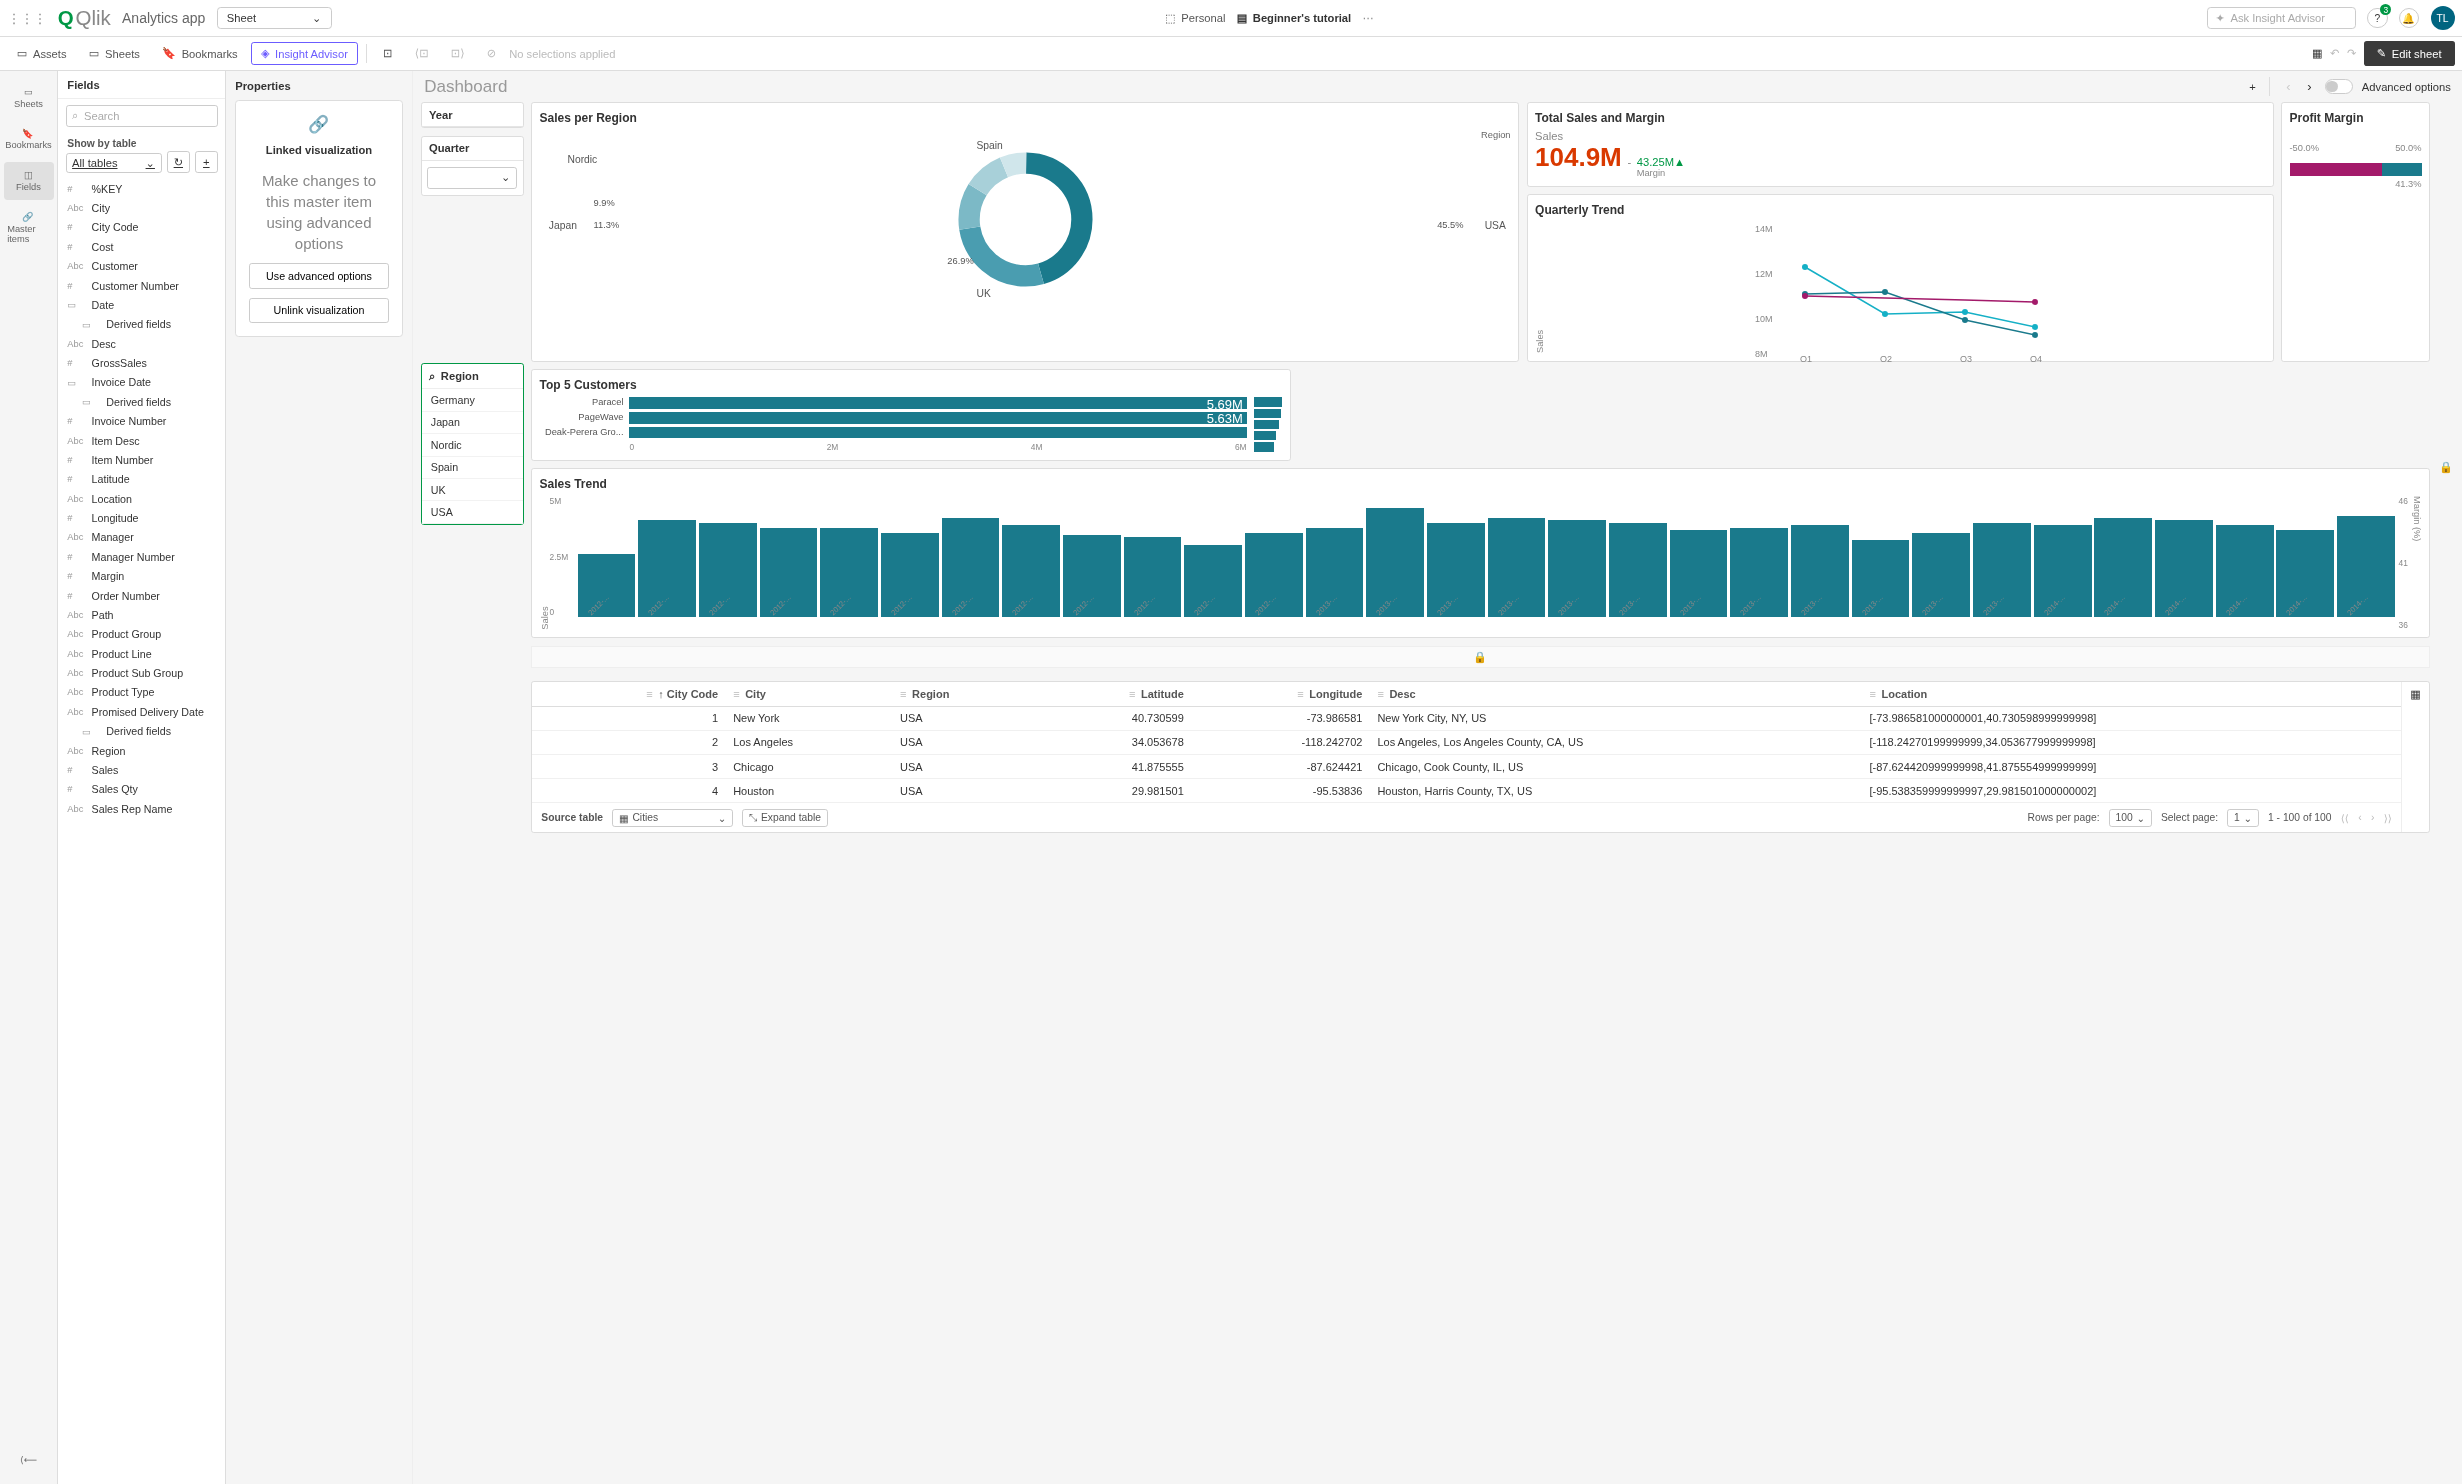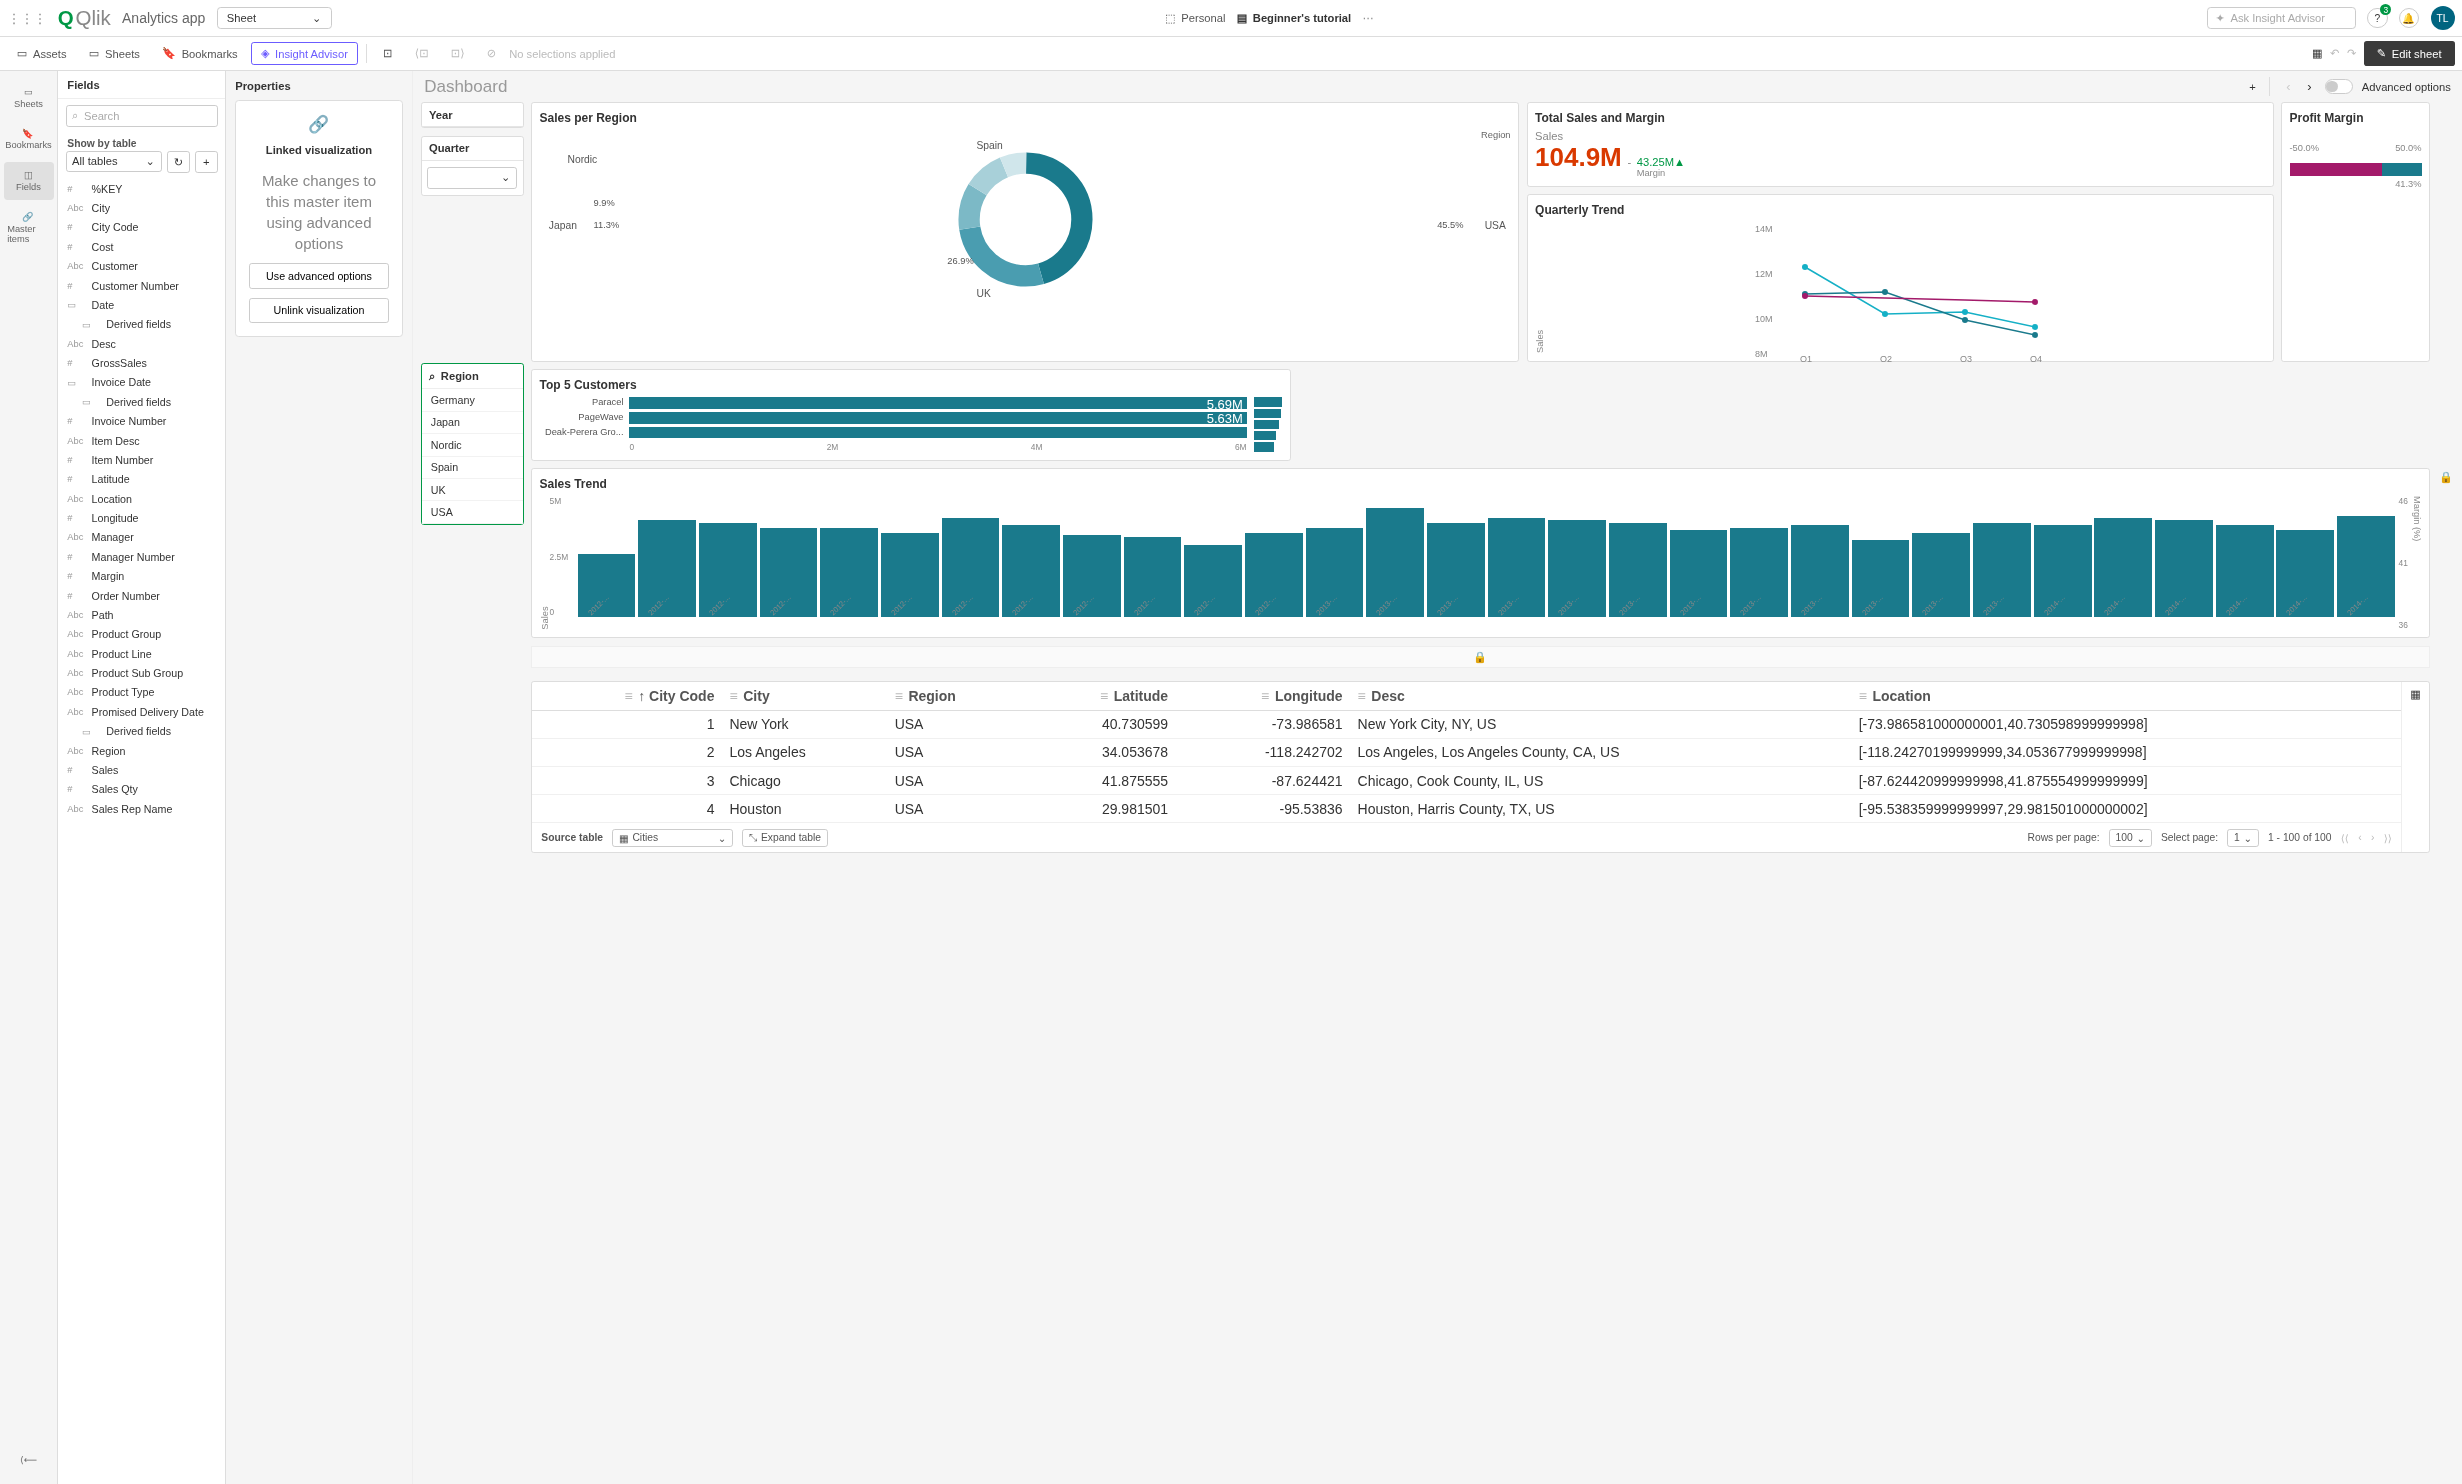--- a/index.html
+++ b/index.html
@@ -25,21 +25,21 @@
 .disabled { color:#bbb; }
 .main { display:flex; height:calc(100vh - 71px); }
 .rail { width:58px; background:#f5f5f5; border-right:0.9px solid #ddd; display:flex; flex-direction:column; align-items:center; padding-top:7.5px; gap:3.7px; }
 .rail-item { display:flex; flex-direction:column; align-items:center; gap:1.9px; padding:7.5px 3.7px; width:50px; border-radius:3.7px; cursor:pointer; color:#666; font-size:9.3px; }
 .rail-item.active { background:#e0e0e0; }
 .rail-bottom { margin-top:auto; margin-bottom:11.2px; }
 .fields-panel { width:168px; background:#fff; border-right:0.9px solid #ddd; display:flex; flex-direction:column; }
 .panel-header { font-weight:600; padding:7.5px 9.3px; border-bottom:0.9px solid #eee; }
 .search-box { margin:5.6px 7.5px; border:0.9px solid #ccc; border-radius:2.8px; padding:3.7px 5.6px; display:flex; align-items:center; gap:5.6px; color:#aaa; }
 .show-by { padding:5.6px 9.3px 1.9px; font-size:10.3px; color:#555; font-weight:600; }
-.tables-row { display:flex; gap:5.6px; padding:0 7.5px 5.6px; align-items:flex-start; }
+.tables-row { display:flex; gap:5.6px; padding:0 7.5px 5.6px; align-items:flex-end;text-decoration:underline; }
 .tables-sel { flex:1; border:0.9px solid #ccc; border-radius:2.8px; padding:2.8px 5.6px; display:flex; justify-content:space-between; align-items:center; }
 .sq-btn { width:22.4px; height:22.4px; border:0.9px solid #ccc; border-radius:2.8px; display:flex; align-items:center; justify-content:center; font-size:11.2px; }
 .field-list { flex:1; overflow-y:auto; }
 .field-item { display:flex; align-items:center; gap:5.6px; padding:3.7px 9.3px; font-size:10.7px; cursor:pointer; }
 .ftype { color:#999; font-size:9.3px; width:18.7px; }
 .indent { padding-left:24px; }
 .props-panel { width:187px; background:#f5f5f5; border-right:0.9px solid #eee; padding:9.3px; }
 .props-card { background:#fff; border:0.9px solid #ddd; border-radius:3.7px; padding:13px; text-align:center; }
 .props-card .link-ic { font-size:17px; color:#888; }
 .props-title { font-weight:600; margin-top:9.3px; font-size:11.2px; }
@@ -74,21 +74,21 @@
 .axis { display:flex; justify-content:space-between; font-size:8.4px; color:#888; margin-left:90px; margin-top:1.9px; }
 .minibars { width:28px; display:flex; flex-direction:column; gap:1.9px; }
 .minibars div { height:9.3px; background:#1a7a8c; }
 .trend-chart { height:121px; position:relative; display:flex; align-items:flex-end; gap:2.8px; padding-left:28px; }
 .trend-chart .tbar { flex:1; background:#1a7a8c; }
 .trend-yaxis { position:absolute; left:0; top:0; height:100%; display:flex; flex-direction:column; justify-content:space-between; font-size:8.4px; color:#888; }
 .trend-xaxis { padding-left:28px; display:flex; gap:2.8px; font-size:7.5px; color:#888; margin-top:3.7px; }
 .trend-xaxis span { flex:1; text-align:center; transform:rotate(-45deg); transform-origin:left; white-space:nowrap; }
 .table-section { grid-column: 1 / span 5; margin-top:5.6px; background:#fff; border:0.9px solid #ddd; border-radius:2.8px; }
 .lock-row { text-align:center; color:#999; padding:3.7px; border:0.9px solid #eee; background:#fafafa; }
-.tbl { width:100%; border-collapse:collapse; font-size:14px; }
+.tbl { width:100%; border-collapse:collapse; font-size:11px; }
 .tbl th { text-align:left; padding:5.6px 7.5px; border-bottom:0.9px solid #ddd; color:#555; font-weight:600; }
 .tbl th .drag { color:#bbb; margin-right:5.6px; }
 .tbl td { padding:5.6px 7.5px; border-bottom:0.9px solid #f0f0f0; }
 .tbl .num { text-align:right; }
 .tbl-footer { display:flex; align-items:center; gap:9.3px; padding:5.6px 9.3px; font-size:10.3px; color:#555; }
 .tbl-footer .sel { border:0.9px solid #ccc; padding:1.9px 5.6px; border-radius:2.8px; display:flex; align-items:center; gap:3.7px; }
 svg { display:block; }
 .qchart { height:140px; }
 .pm-bar { height:13px; display:flex; margin-top:9.3px; }
 .pm-bar div:first-child { background:#a31a6a; flex:0 0 70%; }

